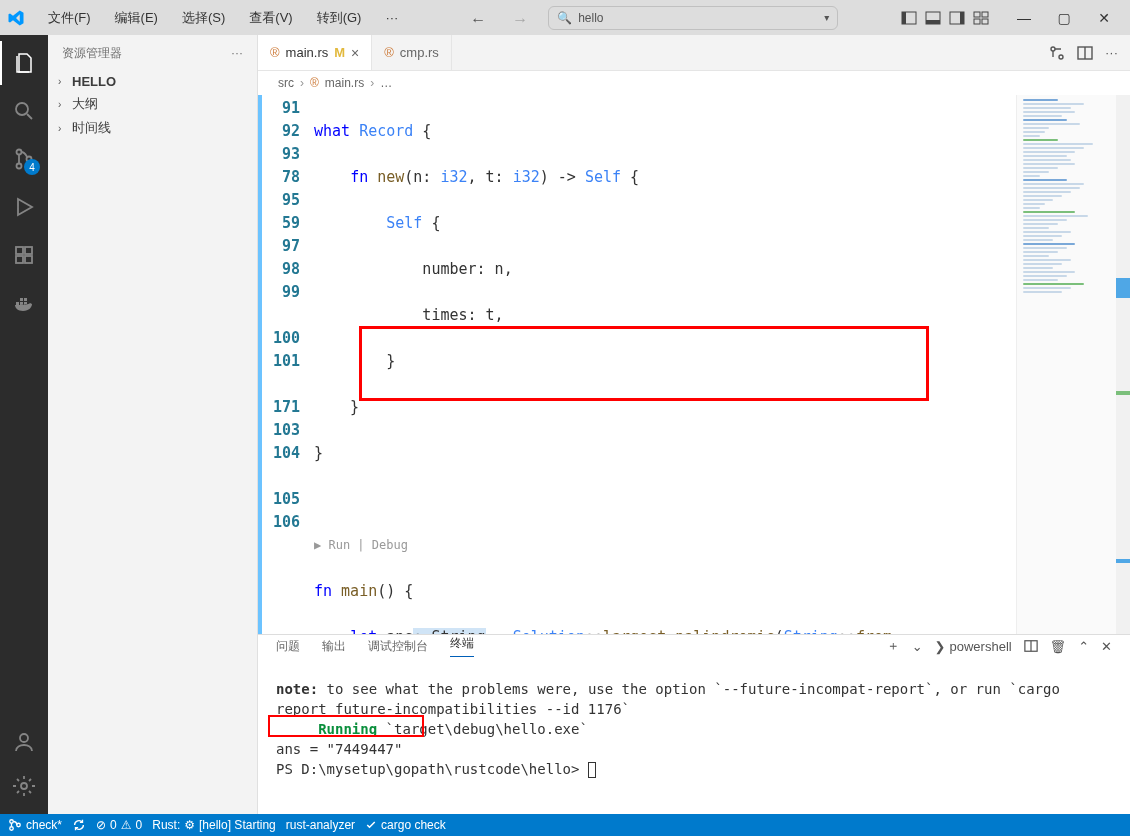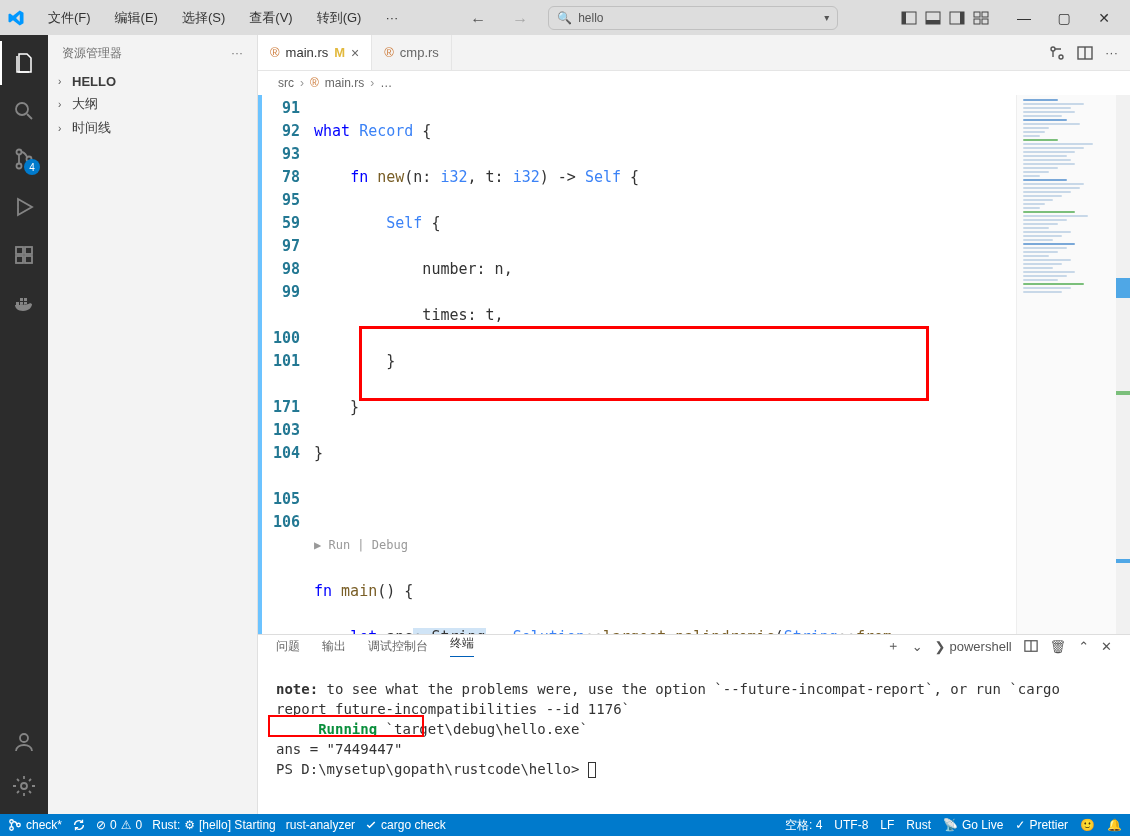--- a/index.html
+++ b/index.html
@@ -603,29 +603,13 @@
     <span>⚙</span>
     <span>[hello] Starting</span>
   </div>
   <div class="sb-item">rust-analyzer</div>
   <div class="sb-item">
     <svg width="12" height="12" viewBox="0 0 16 16" fill="none" stroke="#fff" stroke-width="2">
         <path d="M3 8l3 3 7-7"></path>
       </svg>
     <span>cargo check</span>
   </div>
-  <div class="sb-right">
-    <div class="sb-item">空格: 4</div>
-    <div class="sb-item">UTF-8</div>
-    <div class="sb-item">LF</div>
-    <div class="sb-item">Rust</div>
-    <div class="sb-item">
-        <span>📡</span>
-        <span>Go Live</span>
-      </div>
-    <div class="sb-item">
-        <span>✓</span>
-        <span>Prettier</span>
-      </div>
-    <div class="sb-item">🙂</div>
-    <div class="sb-item">🔔</div>
-  </div>
 </div>
 
 </body></html>

